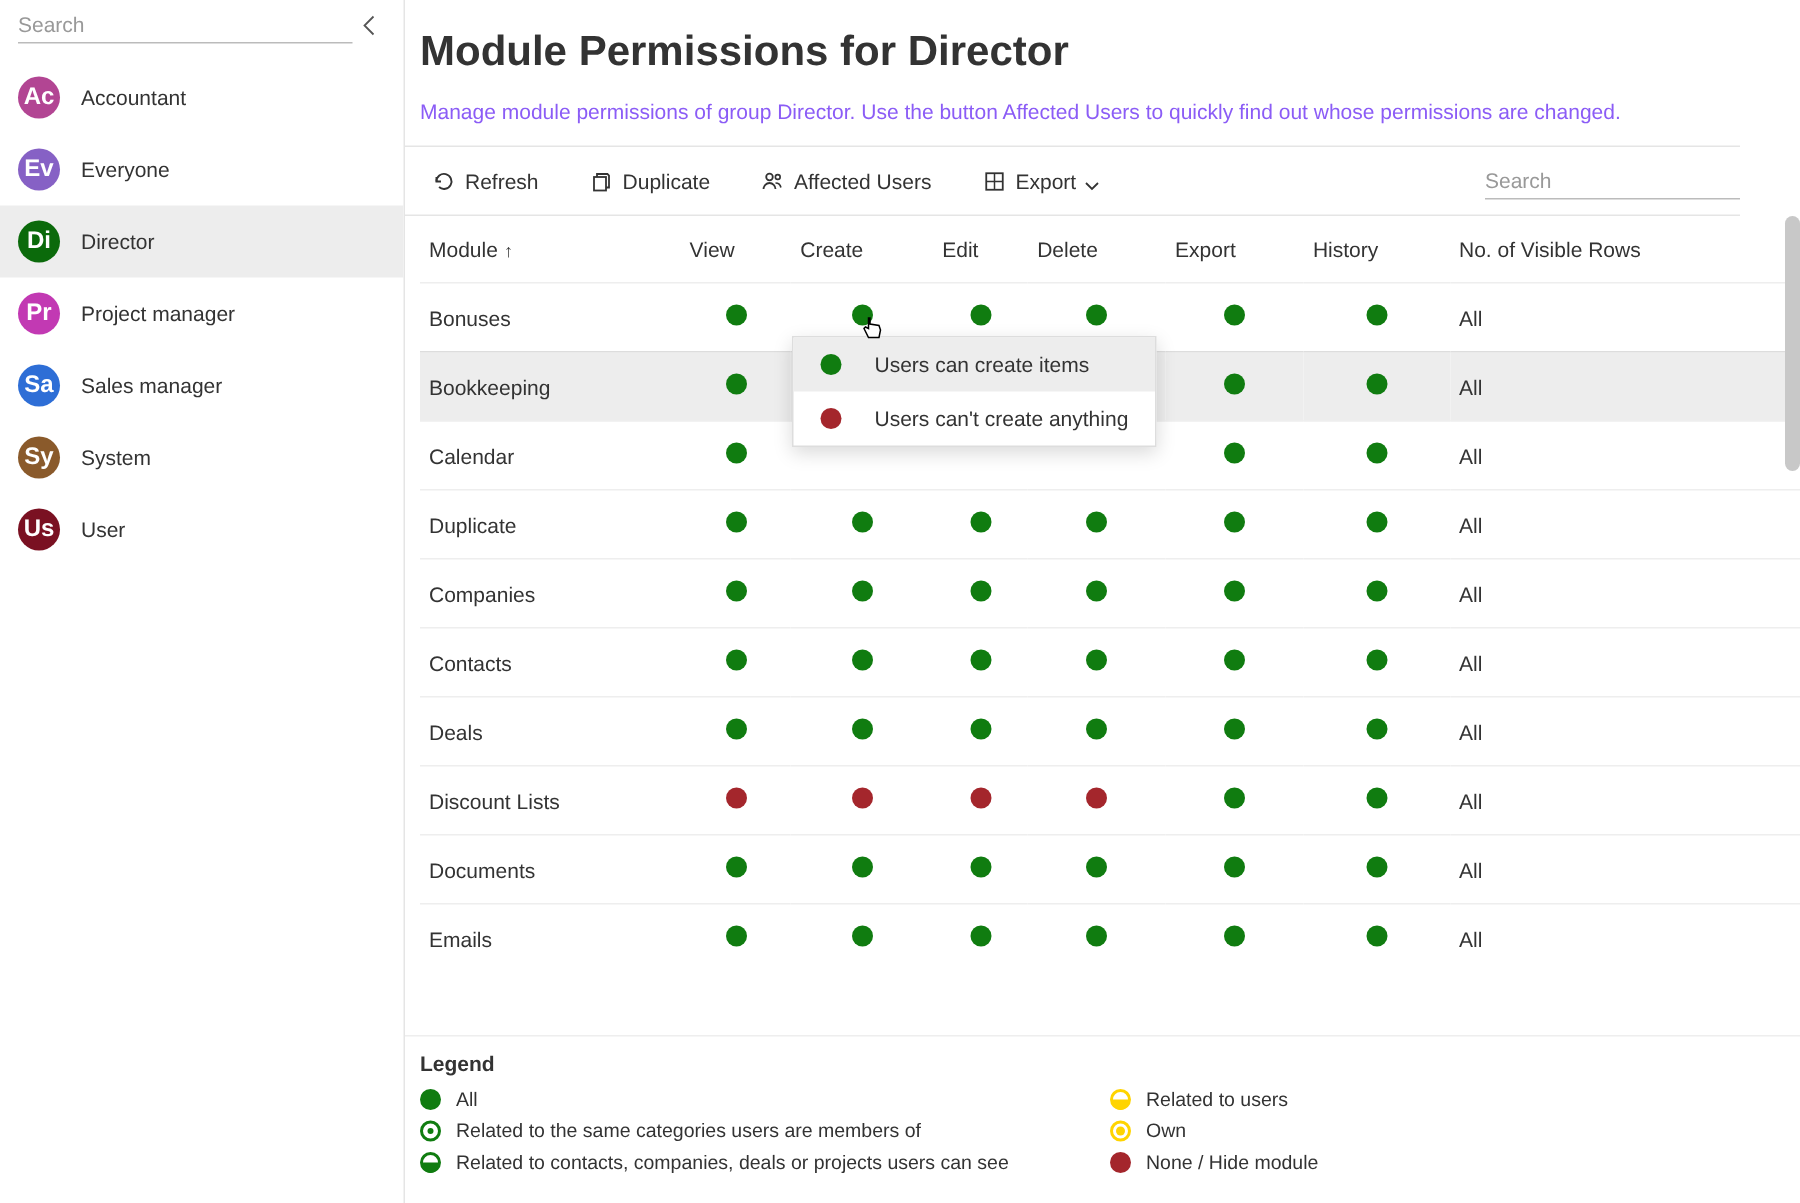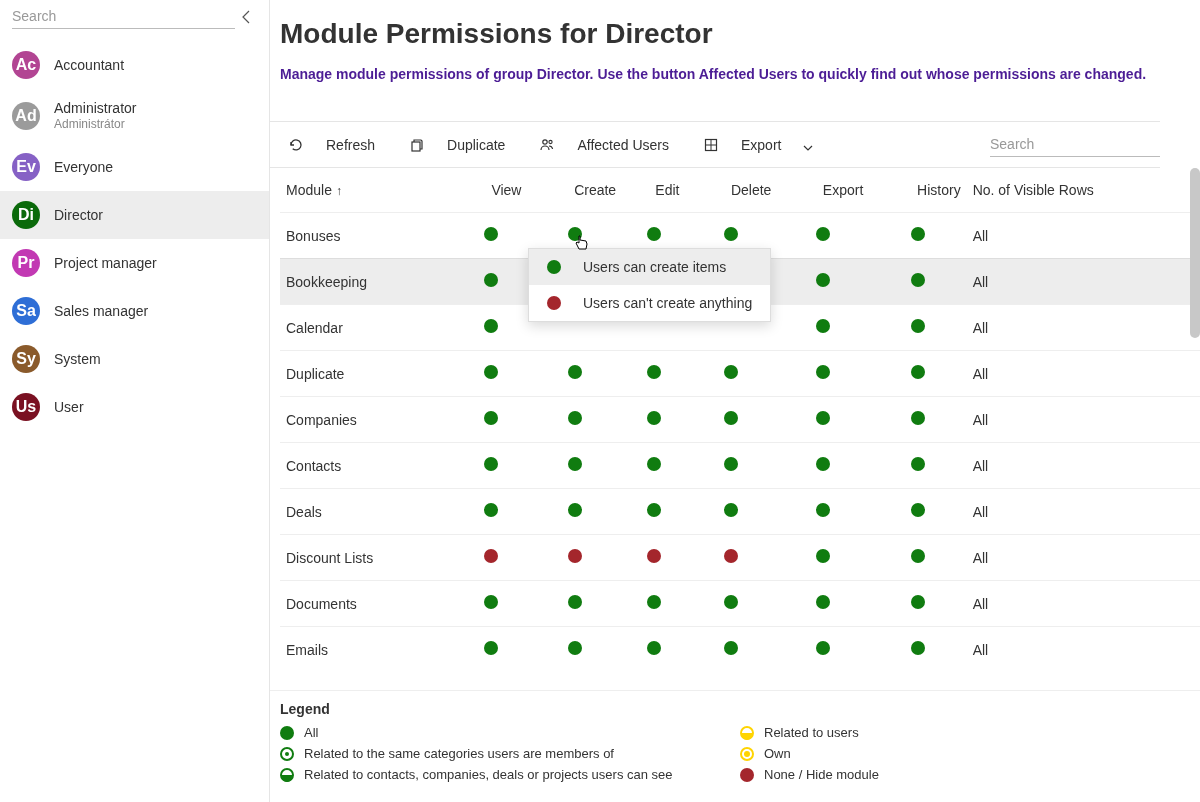--- a/index.html
+++ b/index.html
@@ -11,31 +11,31 @@
 .chevron-btn { width: 24px; height: 24px; display: flex; align-items: center; justify-content: center; cursor: pointer; color: #555; font-size: 18px; }
 .group-list { flex: 1; overflow-y: auto; margin-top: 12px; }
 .group-item { display: flex; align-items: center; padding: 10px 12px; cursor: pointer; }
 .group-item.selected { background: #ededed; }
 .avatar { width: 28px; height: 28px; border-radius: 50%; color: #fff; font-size: 16px; font-weight: 600; display: flex; align-items: center; justify-content: center; margin-right: 14px; flex-shrink: 0; }
 .group-labels { display: flex; flex-direction: column; line-height: 1.3; }
 .group-sub { font-size: 12px; color: #888; }
 .main { flex: 1; padding: 18px 0 0 0; display: flex; flex-direction: column; overflow: hidden; position: relative; }
 .main-inner { padding: 0 40px 0 0; }
 .page-title { font-size: 28px; font-weight: 700; margin: 0 0 14px 0; padding-left: 10px; }
-.page-desc { color: #4c1d95; line-height: 1.5; margin-bottom: 36px; padding-left: 10px; font-weight: bold; }
+.page-desc { color: #8b5cf6; line-height: 1.5; margin-bottom: 12px; padding-left: 10px; }
 .toolbar { display: flex; align-items: center; border-top: 1px solid #e5e5e5; border-bottom: 1px solid #e5e5e5; padding: 10px 0 10px 10px; }
-.tb-btn { display: flex; align-items: flex-end; gap: 22px; padding: 4px 8px; margin-right: 18px; cursor: pointer; color: #333; }
+.tb-btn { display: flex; align-items: flex-end; gap: 6px; padding: 4px 8px; margin-right: 18px; cursor: pointer; color: #333; }
 .tb-icon { width: 16px; height: 16px; display: inline-flex; align-items: center; justify-content: center; }
 .tb-spacer { flex: 1; }
 .tb-search { border: none; border-bottom: 1px solid #bbb; padding: 4px 0; font-size: 14px; width: 170px; outline: none; }
 .tb-search::placeholder { color: #999; }
 .table-wrap { flex: 1; overflow-y: auto; position: relative; padding-left: 10px; }
 .perm-table { width: 100%; border-collapse: collapse; }
 .perm-table th { text-align: left; font-weight: 400; color: #333; padding: 14px 6px; font-size: 14px; }
-.perm-table th.center { text-align: right; }
+.perm-table th.center { text-align: left; }
 .perm-table td { padding: 14px 6px; border-top: 1px solid #eee; }
 .perm-table td.center { text-align: center; }
 .perm-table tr.hovered { background: #ededed; }
 .perm-table tr.hovered td { border-top-color: #ddd; }
 .dot { width: 14px; height: 14px; border-radius: 50%; display: inline-block; }
 .dot.green { background: #107c10; }
 .dot.red { background: #a4262c; }
 .sort-arrow { font-size: 12px; margin-left: 4px; }
 .popup { position: absolute; background: #fff; border: 1px solid #ddd; box-shadow: 0 4px 12px rgba(0,0,0,0.15); z-index: 50; }
 .popup-item { display: flex; align-items: center; gap: 22px; padding: 10px 18px; cursor: pointer; white-space: nowrap; }
@@ -72,27 +72,20 @@
     </div>
   </div>
   <div class="group-list" id="group-list">
       <div class="group-item">
         <div class="avatar" style="background: rgb(178, 69, 147);">Ac</div>
         <div class="group-labels">
           <div>Accountant</div>
         </div>
       </div>
       <div class="group-item">
-        <div class="avatar" style="background: rgb(155, 155, 155);">Ad</div>
-        <div class="group-labels">
-          <div>Administrator</div>
-          <div class="group-sub">Administrátor</div>
-        </div>
-      </div>
-      <div class="group-item">
         <div class="avatar" style="background: rgb(134, 97, 197);">Ev</div>
         <div class="group-labels">
           <div>Everyone</div>
         </div>
       </div>
       <div class="group-item selected">
         <div class="avatar" style="background: rgb(11, 106, 11);">Di</div>
         <div class="group-labels">
           <div>Director</div>
         </div>

